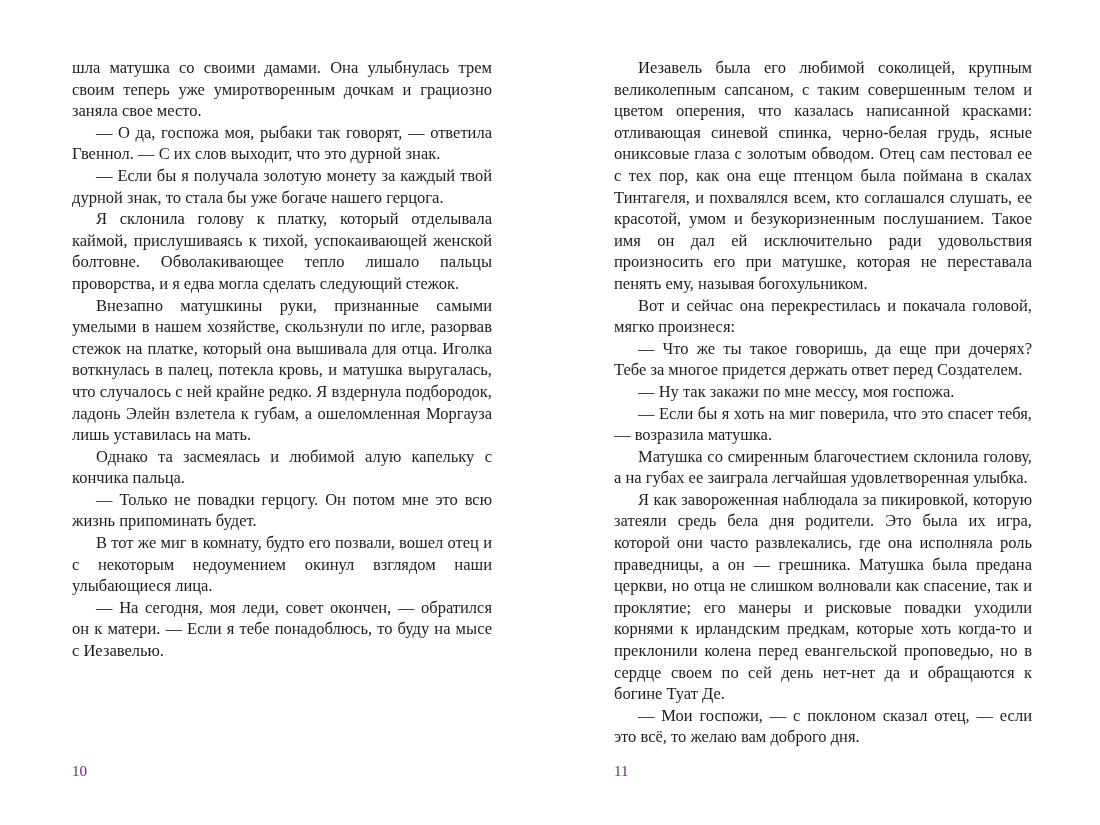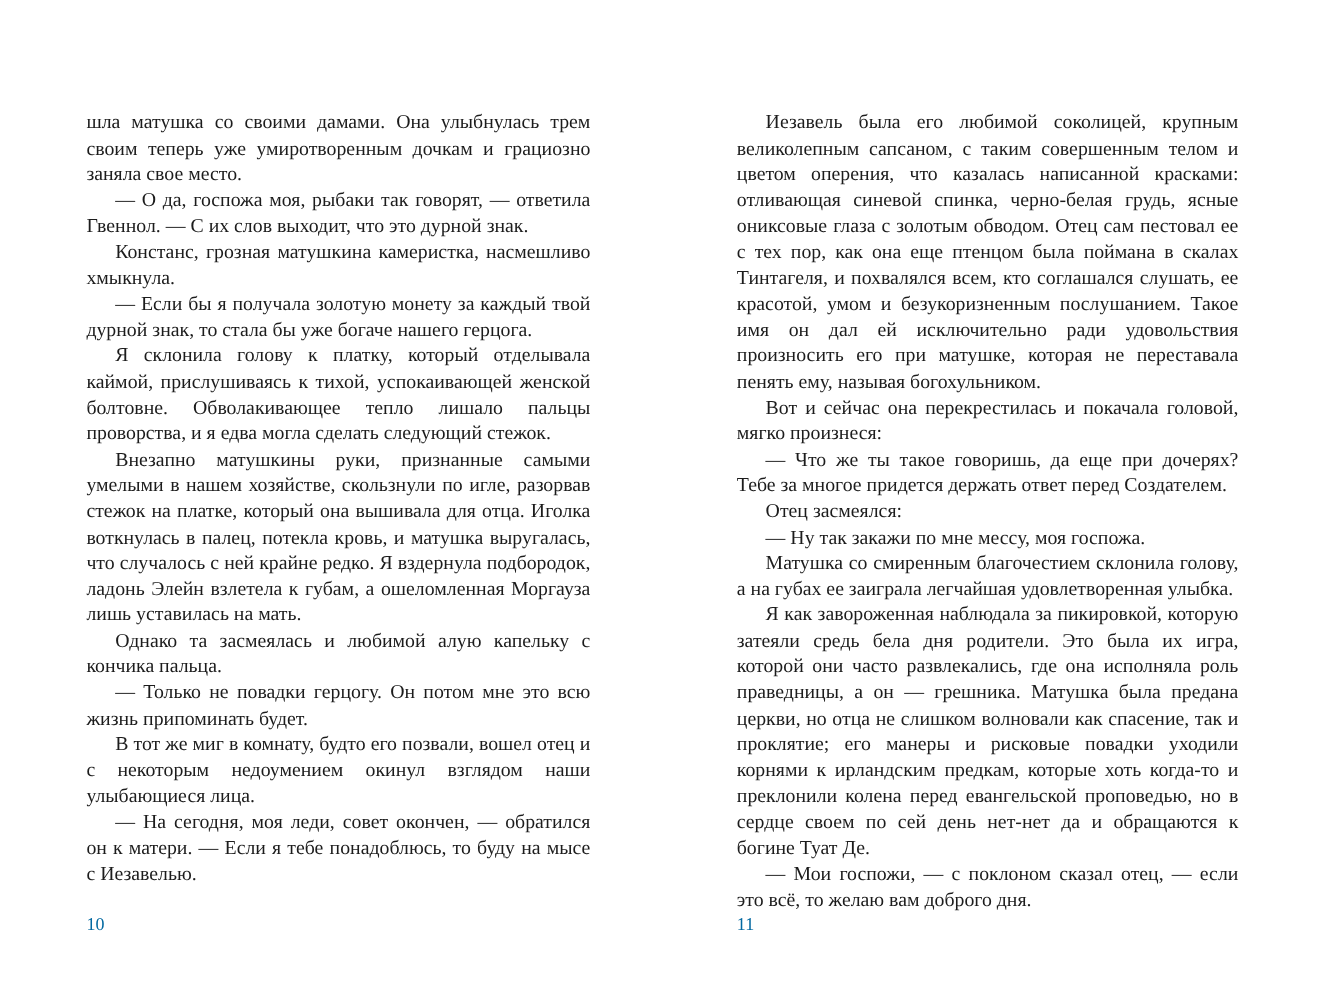--- a/index.html
+++ b/index.html
@@ -16,21 +16,20 @@
     font-family: "Liberation Serif", "DejaVu Serif", serif;
     color: #1c1c1c;
   }
   .page-text {
     position: absolute;
     top: 57px;
     font-size: 16.5px;
     line-height: 21.6px;
     text-align: justify;
     hyphens: auto;
-    margin-top: 34px;
     -webkit-hyphens: auto;
   }
   .page-text-left {
     left: 72px;
     width: 420px;
   }
   .page-text-right {
     left: 614px;
     width: 418px;
   }
@@ -39,54 +38,53 @@
     padding: 0;
   }
   .page-text p.indent {
     text-indent: 24px;
   }
   .page-number {
     position: absolute;
     top: 762px;
     font-size: 15px;
     line-height: 18px;
-    color: #0369a1;
+    color: #701a75;
   }
   .page-number-left {
     left: 72px;
   }
   .page-number-right {
     left: 614px;
     width: 418px;
   }
 </style>
 </head>
 <body>
 
 <div class="spread">
 
   <div class="page-text page-text-left" id="left-paragraphs">
       <p lang="ru">шла матушка со своими дамами. Она улыбнулась трем своим теперь уже умиротворенным дочкам и грациозно заняла свое место.</p>
       <p class="indent" lang="ru">— О да, госпожа моя, рыбаки так говорят, — ответила Гвеннол. — С их слов выходит, что это дурной знак.</p>
-      <p class="indent" lang="ru">Констанс, грозная матушкина камеристка, насмешливо хмыкнула.</p>
       <p class="indent" lang="ru">— Если бы я получала золотую монету за каждый твой дурной знак, то стала бы уже богаче нашего герцога.</p>
       <p class="indent" lang="ru">Я склонила голову к платку, который отделывала каймой, прислушиваясь к тихой, успокаивающей женской болтовне. Обволакивающее тепло лишало пальцы проворства, и я едва могла сделать следующий стежок.</p>
       <p class="indent" lang="ru">Внезапно матушкины руки, признанные самыми умелыми в нашем хозяйстве, скользнули по игле, разорвав стежок на платке, который она вышивала для отца. Иголка воткнулась в палец, потекла кровь, и матушка выругалась, что случалось с ней крайне редко. Я вздернула подбородок, ладонь Элейн взлетела к губам, а ошеломленная Моргауза лишь уставилась на мать.</p>
       <p class="indent" lang="ru">Однако та засмеялась и любимой алую капельку с кончика пальца.</p>
       <p class="indent" lang="ru">— Только не повадки герцогу. Он потом мне это всю жизнь припоминать будет.</p>
       <p class="indent" lang="ru">В тот же миг в комнату, будто его позвали, вошел отец и с некоторым недоумением окинул взглядом наши улыбающиеся лица.</p>
       <p class="indent" lang="ru">— На сегодня, моя леди, совет окончен, — обратился он к матери. — Если я тебе понадоблюсь, то буду на мысе с Иезавелью.</p>
     </div>
 
   <div class="page-text page-text-right" id="right-paragraphs">
       <p class="indent" lang="ru">Иезавель была его любимой соколицей, крупным великолепным сапсаном, с таким совершенным телом и цветом оперения, что казалась написанной красками: отливающая синевой спинка, черно-белая грудь, ясные ониксовые глаза с золотым обводом. Отец сам пестовал ее с тех пор, как она еще птенцом была поймана в скалах Тинтагеля, и похвалялся всем, кто соглашался слушать, ее красотой, умом и безукоризненным послушанием. Такое имя он дал ей исключительно ради удовольствия произносить его при матушке, которая не переставала пенять ему, называя богохульником.</p>
       <p class="indent" lang="ru">Вот и сейчас она перекрестилась и покачала головой, мягко произнеся:</p>
       <p class="indent" lang="ru">— Что же ты такое говоришь, да еще при дочерях? Тебе за многое придется держать ответ перед Создателем.</p>
-      <p class="indent" lang="ru">Отец засмеялся:</p>
       <p class="indent" lang="ru">— Ну так закажи по мне мессу, моя госпожа.</p>
+      <p class="indent" lang="ru">— Если бы я хоть на миг поверила, что это спасет тебя, — возразила матушка.</p>
       <p class="indent" lang="ru">Матушка со смиренным благочестием склонила голову, а на губах ее заиграла легчайшая удовлетворенная улыбка.</p>
       <p class="indent" lang="ru">Я как завороженная наблюдала за пикировкой, которую затеяли средь бела дня родители. Это была их игра, которой они часто развлекались, где она исполняла роль праведницы, а он — грешника. Матушка была предана церкви, но отца не слишком волновали как спасение, так и проклятие; его манеры и рисковые повадки уходили корнями к ирландским предкам, которые хоть когда-то и преклонили колена перед евангельской проповедью, но в сердце своем по сей день нет-нет да и обращаются к богине Туат Де.</p>
       <p class="indent" lang="ru">— Мои госпожи, — с поклоном сказал отец, — если это всё, то желаю вам доброго дня.</p>
     </div>
 
   <div class="page-number page-number-left">10</div>
 
   <div class="page-number page-number-right">11</div>
 
 </div>

